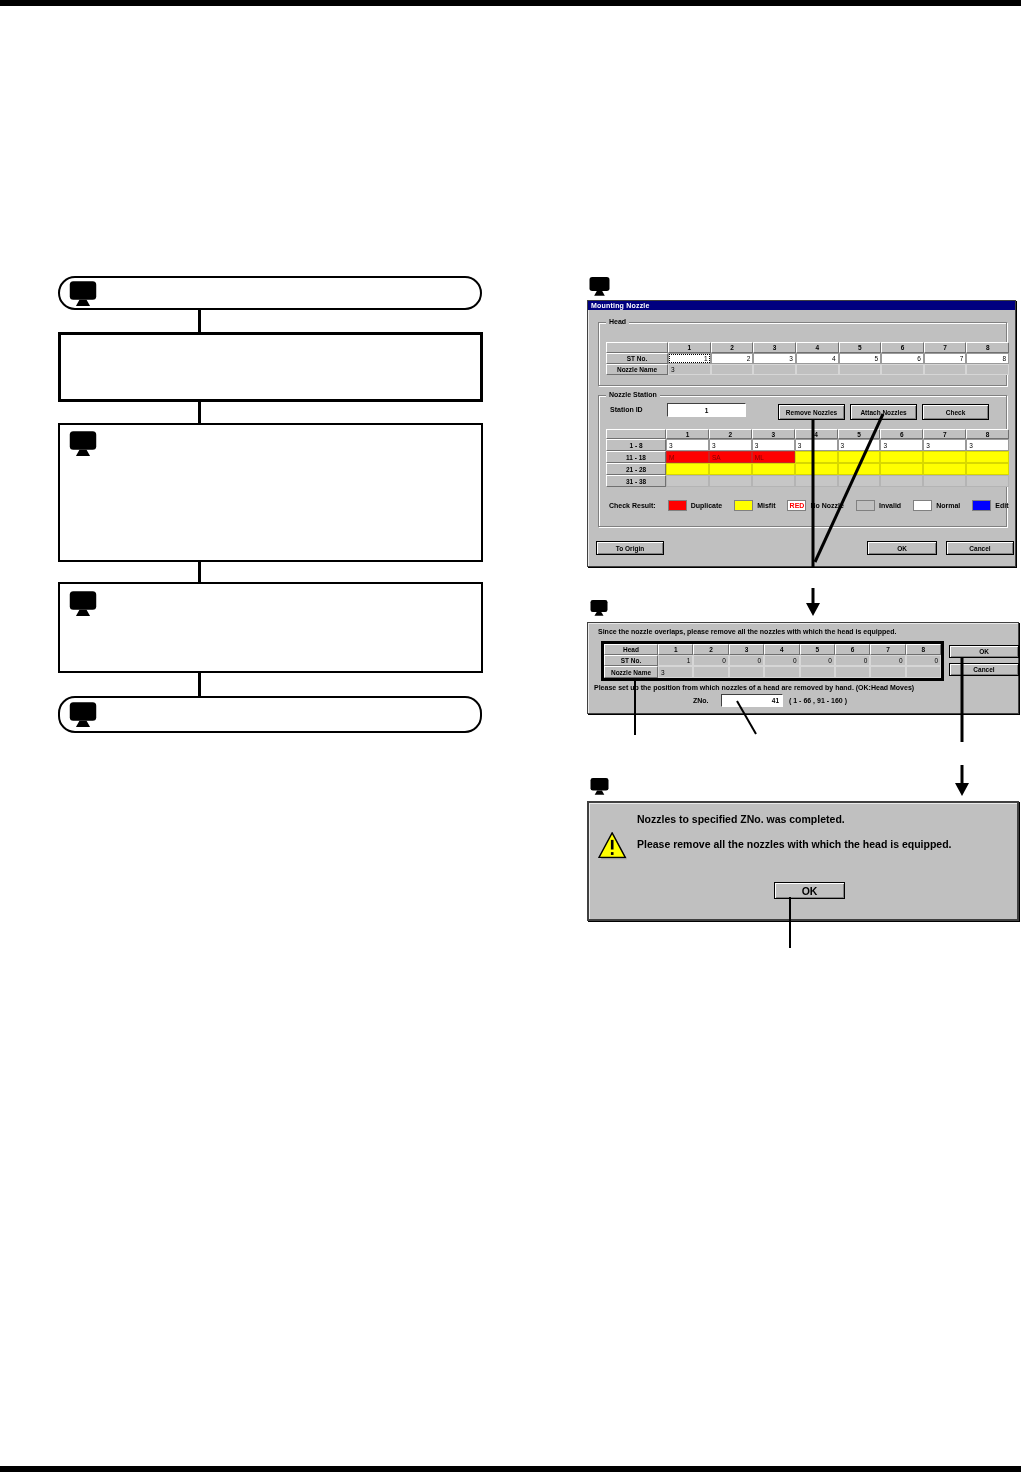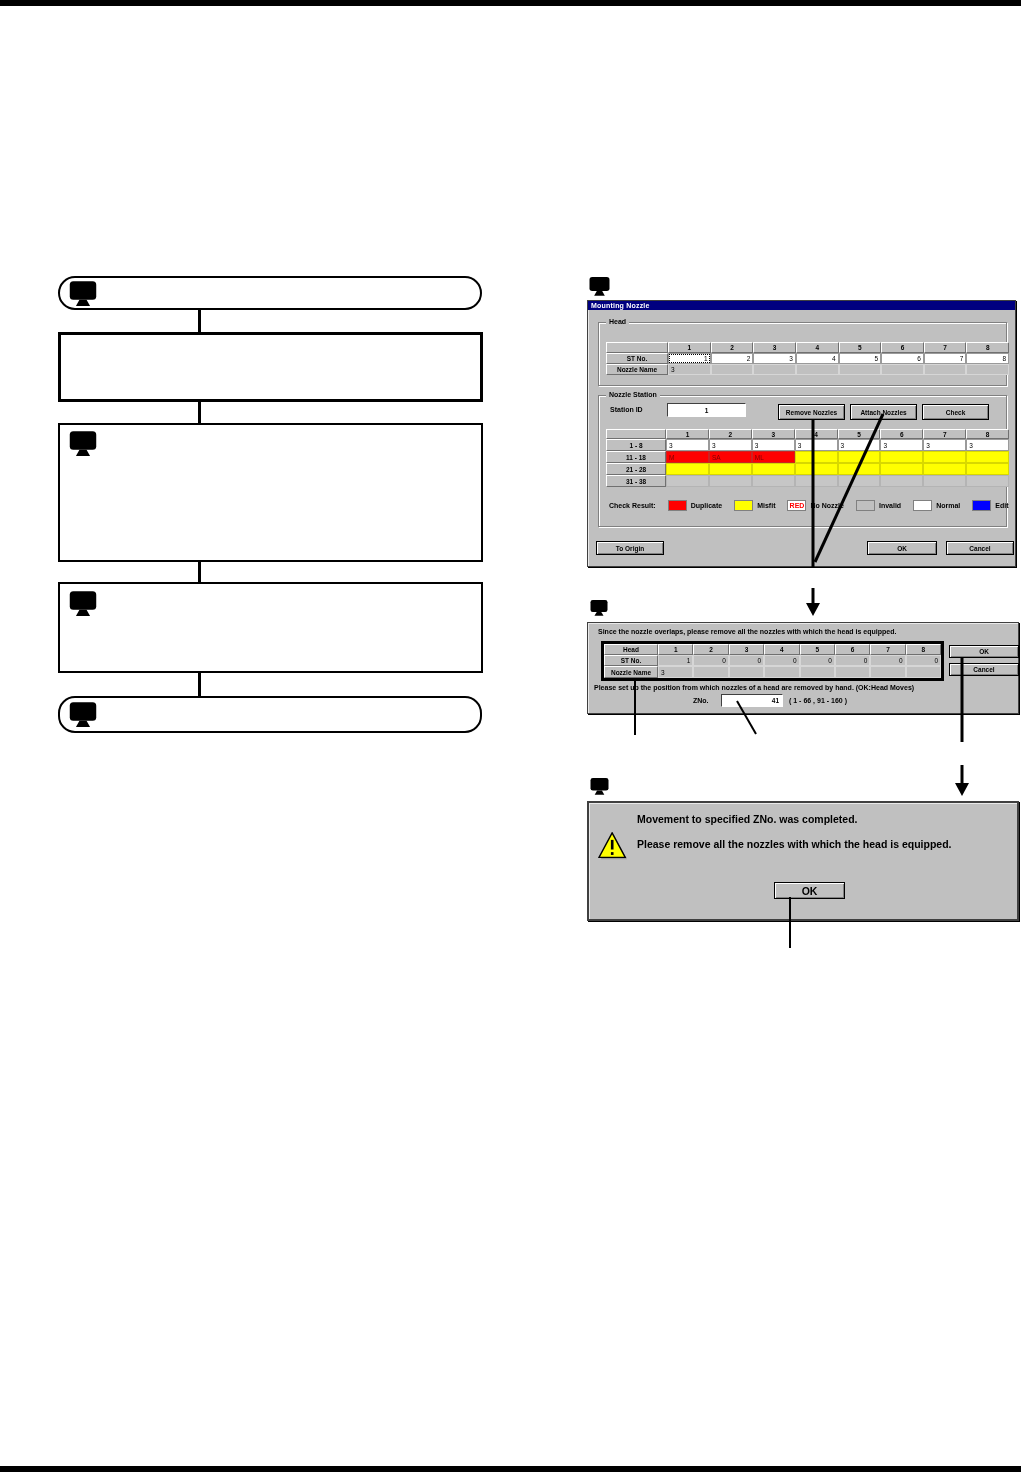--- a/index.html
+++ b/index.html
@@ -294,21 +294,21 @@
       <polygon points="13,21 21,21 25,28 9,28" fill="#000"></polygon>
   </svg>
 
   <div class="abs dlg" style="left:587px; top:801px; width:432px; height:120px; border-width:2px;">
     <svg class="abs" style="left:9px; top:29px;" width="30" height="28" viewBox="0 0 34 32">
       <polygon points="18,3 33,31 3,31" fill="#9a9a9a"></polygon>
       <polygon points="16,1 31,29 1,29" fill="#ffff00" stroke="#000" stroke-width="1.6"></polygon>
       <rect x="14.6" y="9" width="3" height="11" fill="#000"></rect>
       <rect x="14.6" y="23" width="3" height="3.2" fill="#000"></rect>
     </svg>
-    <div class="abs msg10" style="left:48px; top:10px;">Movement to specified ZNo. was completed.</div>
+    <div class="abs msg10" style="left:48px; top:10px;">Nozzles to specified ZNo. was completed.</div>
     <div class="abs msg10" style="left:48px; top:35px;">Please remove all the nozzles with which the head is equipped.</div>
     <div class="abs btn big" style="left:185px; top:79px; width:71px; height:17px;">OK</div>
   </div>
 
   <svg class="overlay" width="1021" height="1477" viewBox="0 0 1021 1477">
     <line x1="813" y1="419" x2="813" y2="568" stroke="#000" stroke-width="3"></line>
     <line x1="883" y1="414" x2="815" y2="562" stroke="#000" stroke-width="3"></line>
     <line x1="813" y1="588" x2="813" y2="604" stroke="#000" stroke-width="3"></line>
     <polygon points="806,603 820,603 813,616" fill="#000"></polygon>
     <line x1="635" y1="678" x2="635" y2="735" stroke="#000" stroke-width="2"></line>

